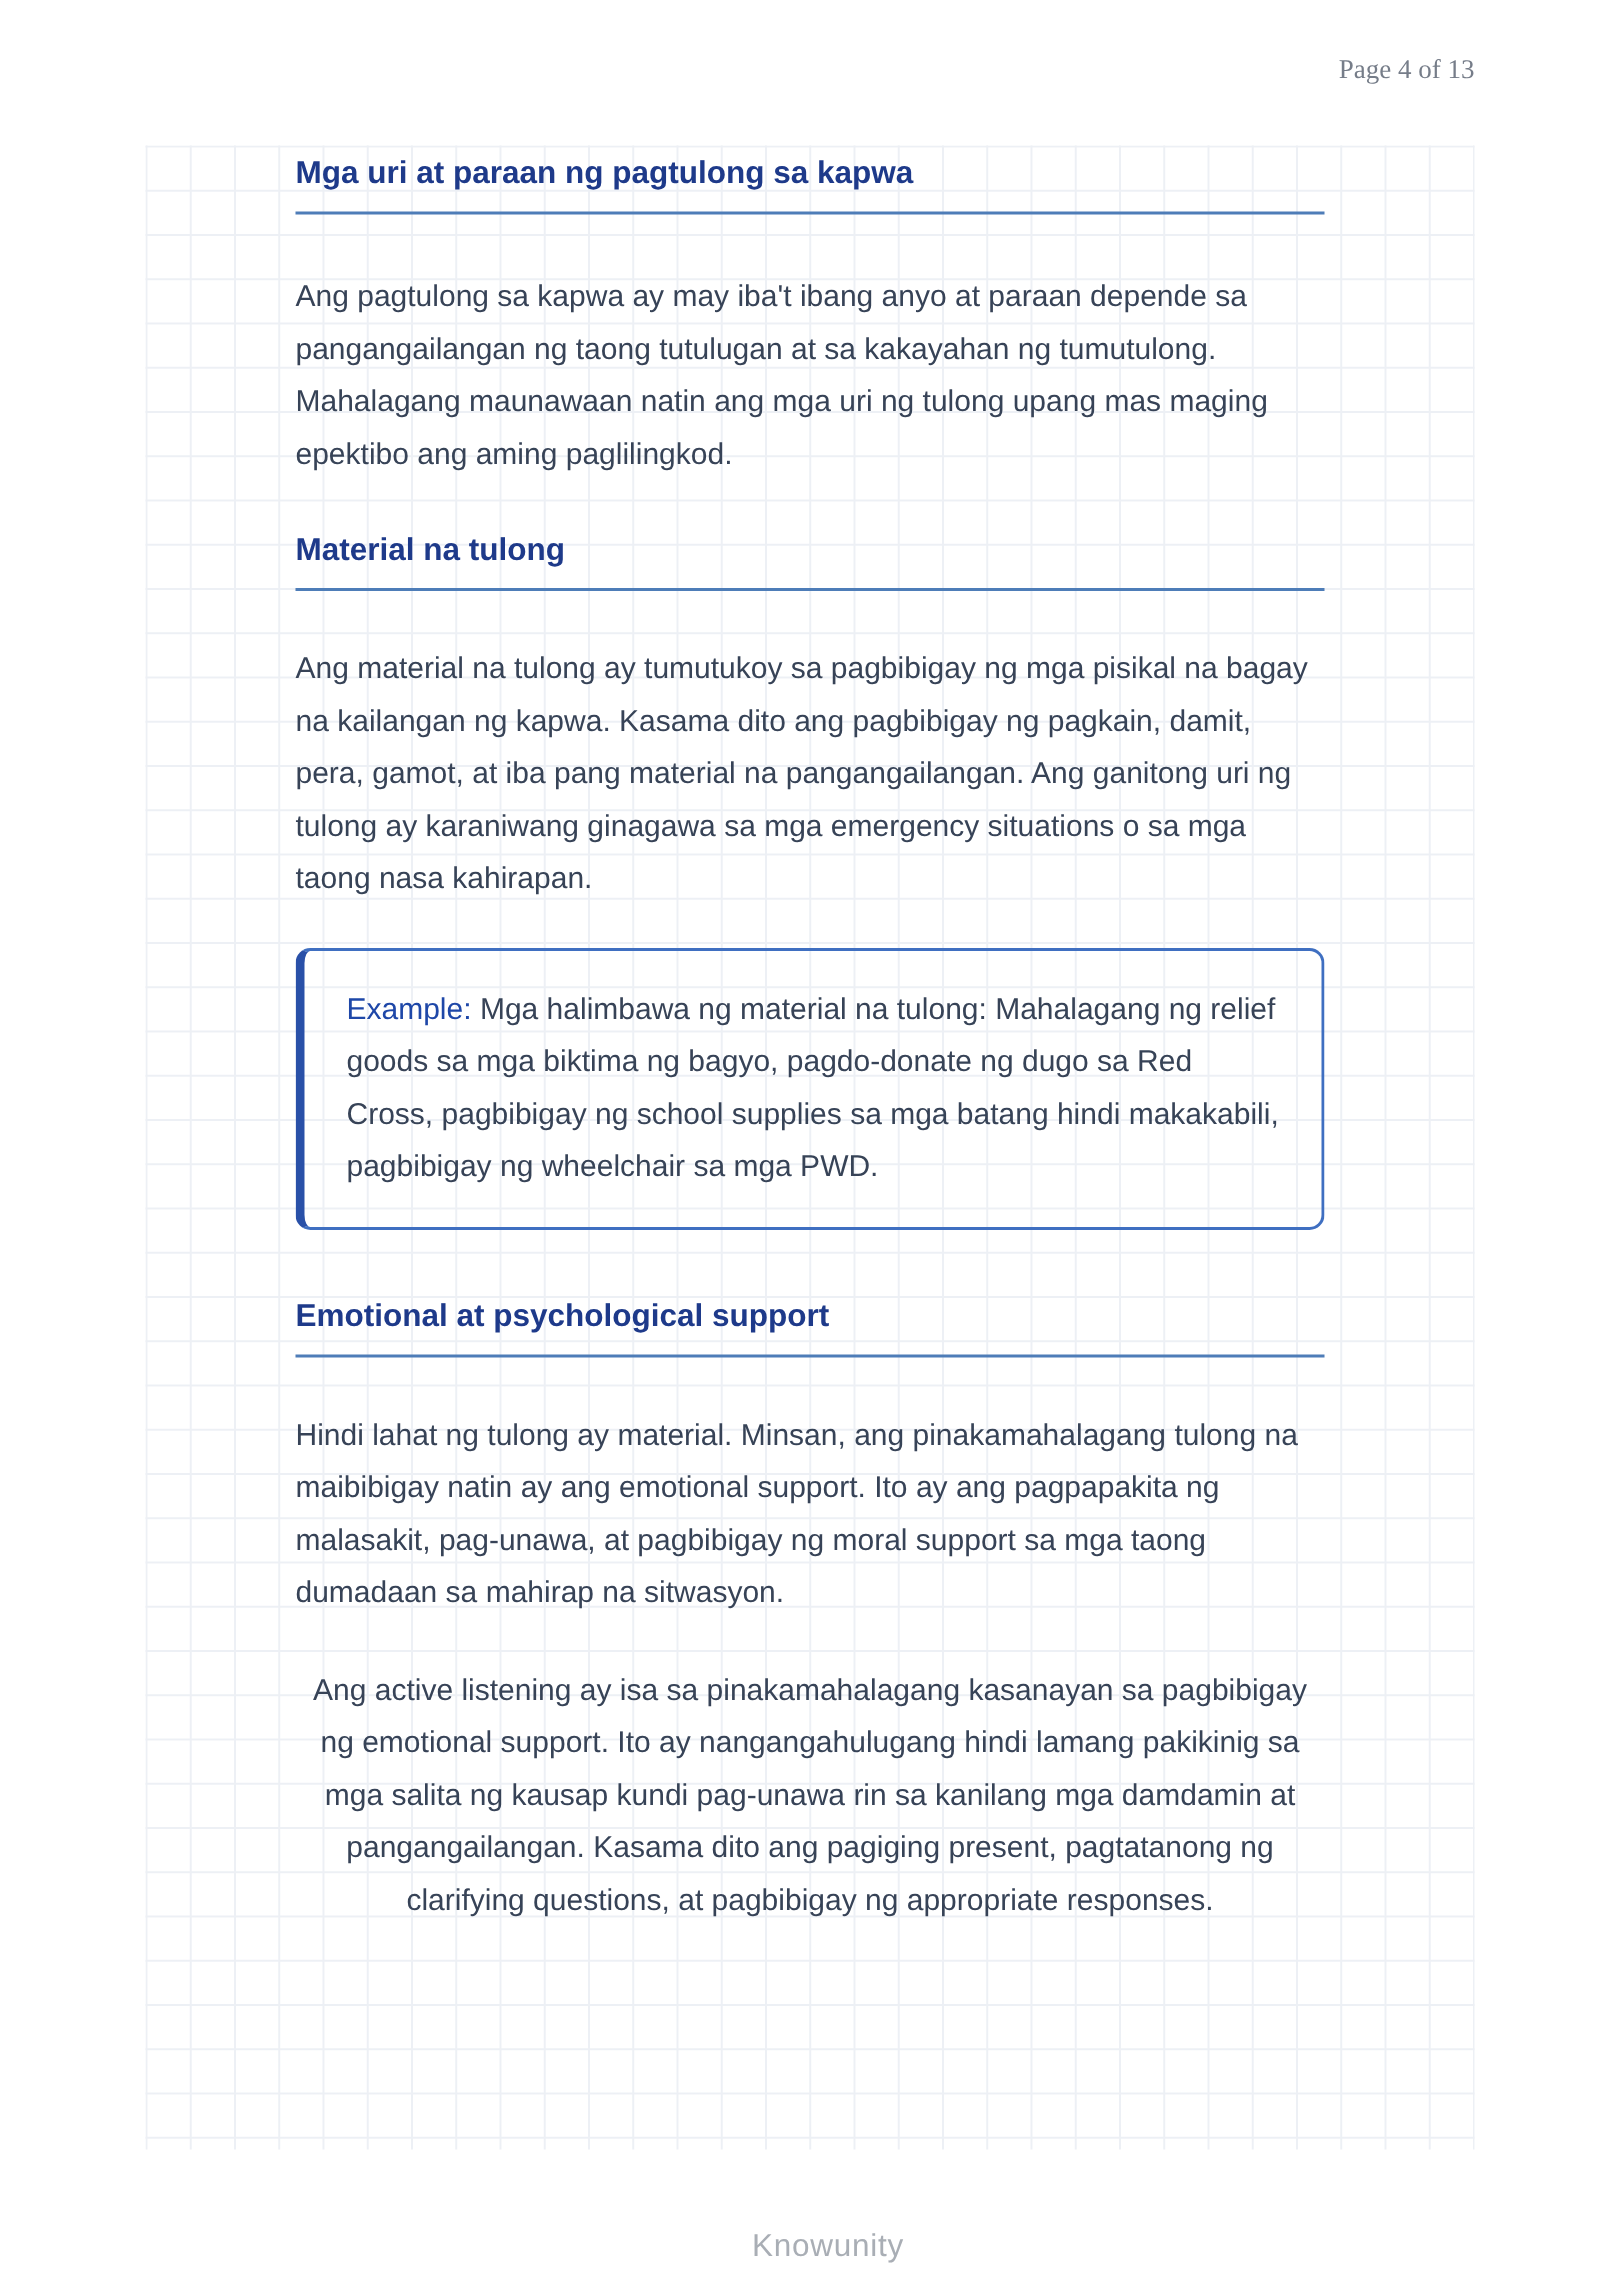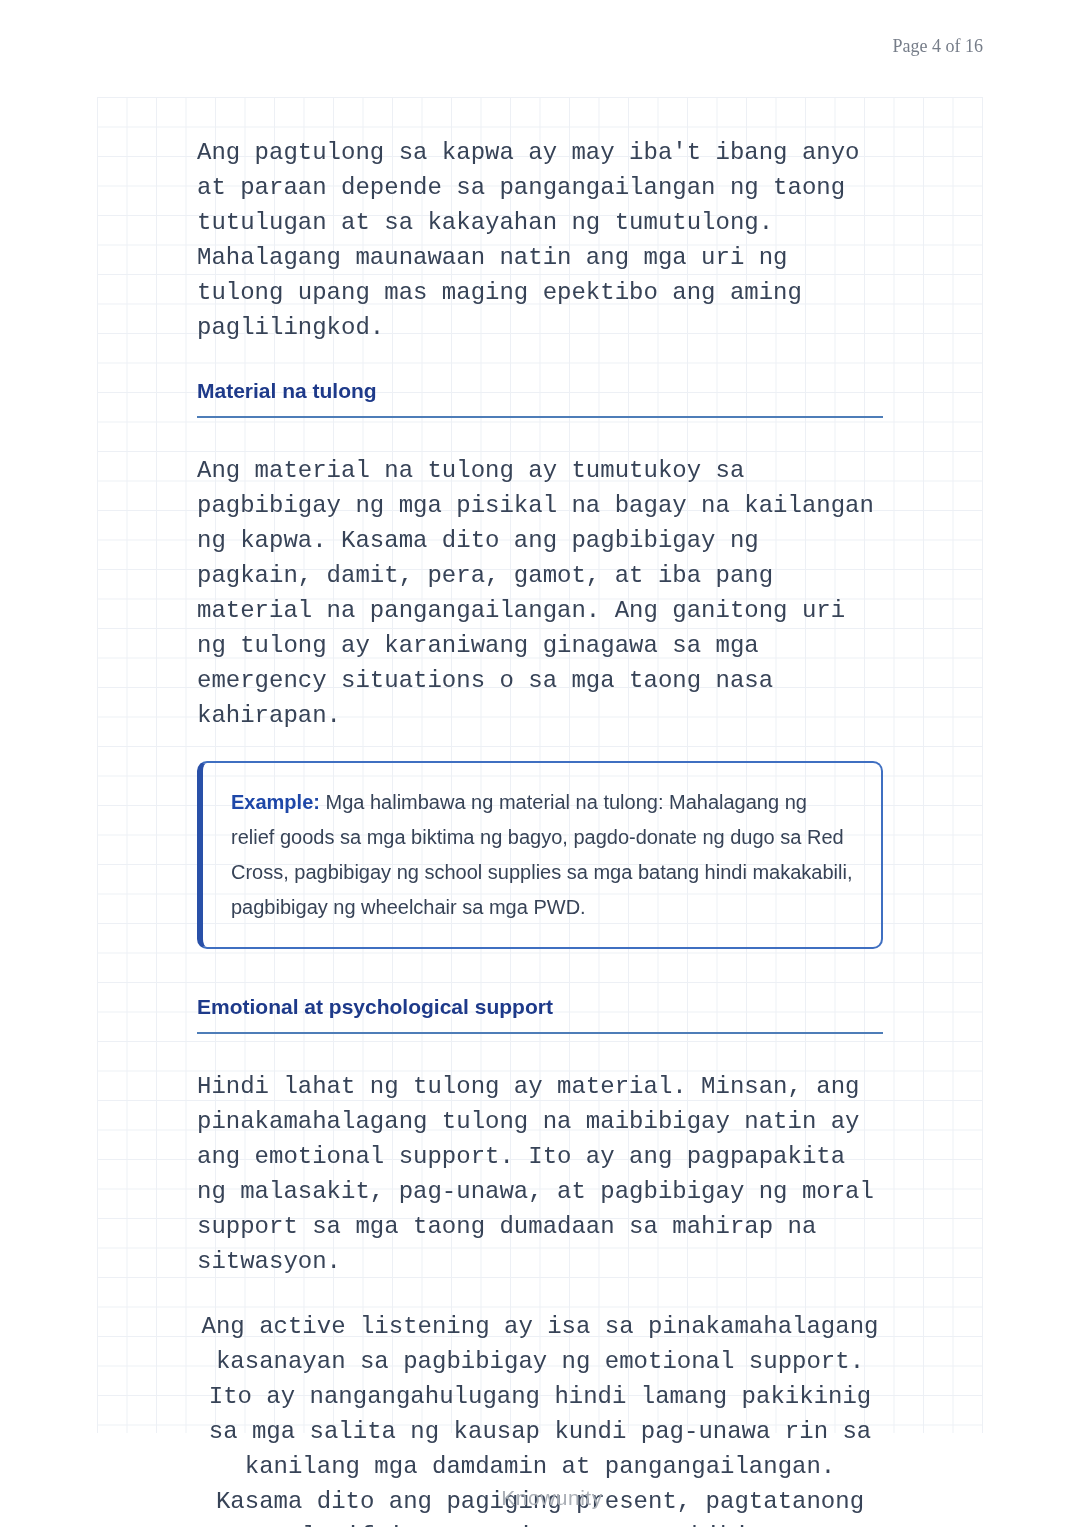--- a/index.html
+++ b/index.html
@@ -52,24 +52,23 @@
     margin-top: 6px;
   }
   h2.mt-material {
     margin-top: 33px;
   }
   h2.mt-emotional {
     margin-top: 45px;
   }
   p.body-text {
     margin: 0;
-    font-size: 24px;
+    font-size: 20px;
     line-height: 35px;
     color: #374357;
-    font-family: Liberation Mono, monospace;
   }
   p.after-heading {
     margin-top: 38px;
   }
   p.after-heading-2 {
     margin-top: 35px;
   }
   p.para-gap {
     margin-top: 30px;
     text-align: center;
@@ -82,43 +81,44 @@
     padding: 22px 28px;
     background: transparent;
   }
   .example-box p {
     margin: 0;
     font-size: 20px;
     line-height: 35px;
     color: #374357;
   }
   .example-label {
-    font-weight: 700;
+    font-weight: 400;
     color: #1e47a8;
     text-align: center;
   }
   .footer-brand {
     position: absolute;
     left: 12px;
     top: 1486px;
     width: 100%;
     text-align: center;
     font-size: 21px;
     letter-spacing: 0.5px;
     color: #a9aeb5;
   }
 </style>
 </head>
 <body>
 
-<div class="page-meta">Page 4 of 16</div>
+<div class="page-meta">Page 4 of 13</div>
 
 <div class="grid-area">
   <div class="content">
 
+    <h2 class="section-title first">Mga uri at paraan ng pagtulong sa kapwa</h2>
 
     <p class="body-text after-heading">Ang pagtulong sa kapwa ay may iba't ibang anyo at paraan depende sa pangangailangan ng taong tutulugan at sa kakayahan ng tumutulong. Mahalagang maunawaan natin ang mga uri ng tulong upang mas maging epektibo ang aming paglilingkod.</p>
 
     <h2 class="section-title mt-material">Material na tulong</h2>
 
     <p class="body-text after-heading-2">Ang material na tulong ay tumutukoy sa pagbibigay ng mga pisikal na bagay na kailangan ng kapwa. Kasama dito ang pagbibigay ng pagkain, damit, pera, gamot, at iba pang material na pangangailangan. Ang ganitong uri ng tulong ay karaniwang ginagawa sa mga emergency situations o sa mga taong nasa kahirapan.</p>
 
     <div class="example-box">
       <p><span class="example-label">Example:</span><span> Mga halimbawa ng material na tulong: Mahalagang ng relief goods sa mga biktima ng bagyo, pagdo-donate ng dugo sa Red Cross, pagbibigay ng school supplies sa mga batang hindi makakabili, pagbibigay ng wheelchair sa mga PWD.</span></p>
     </div>

